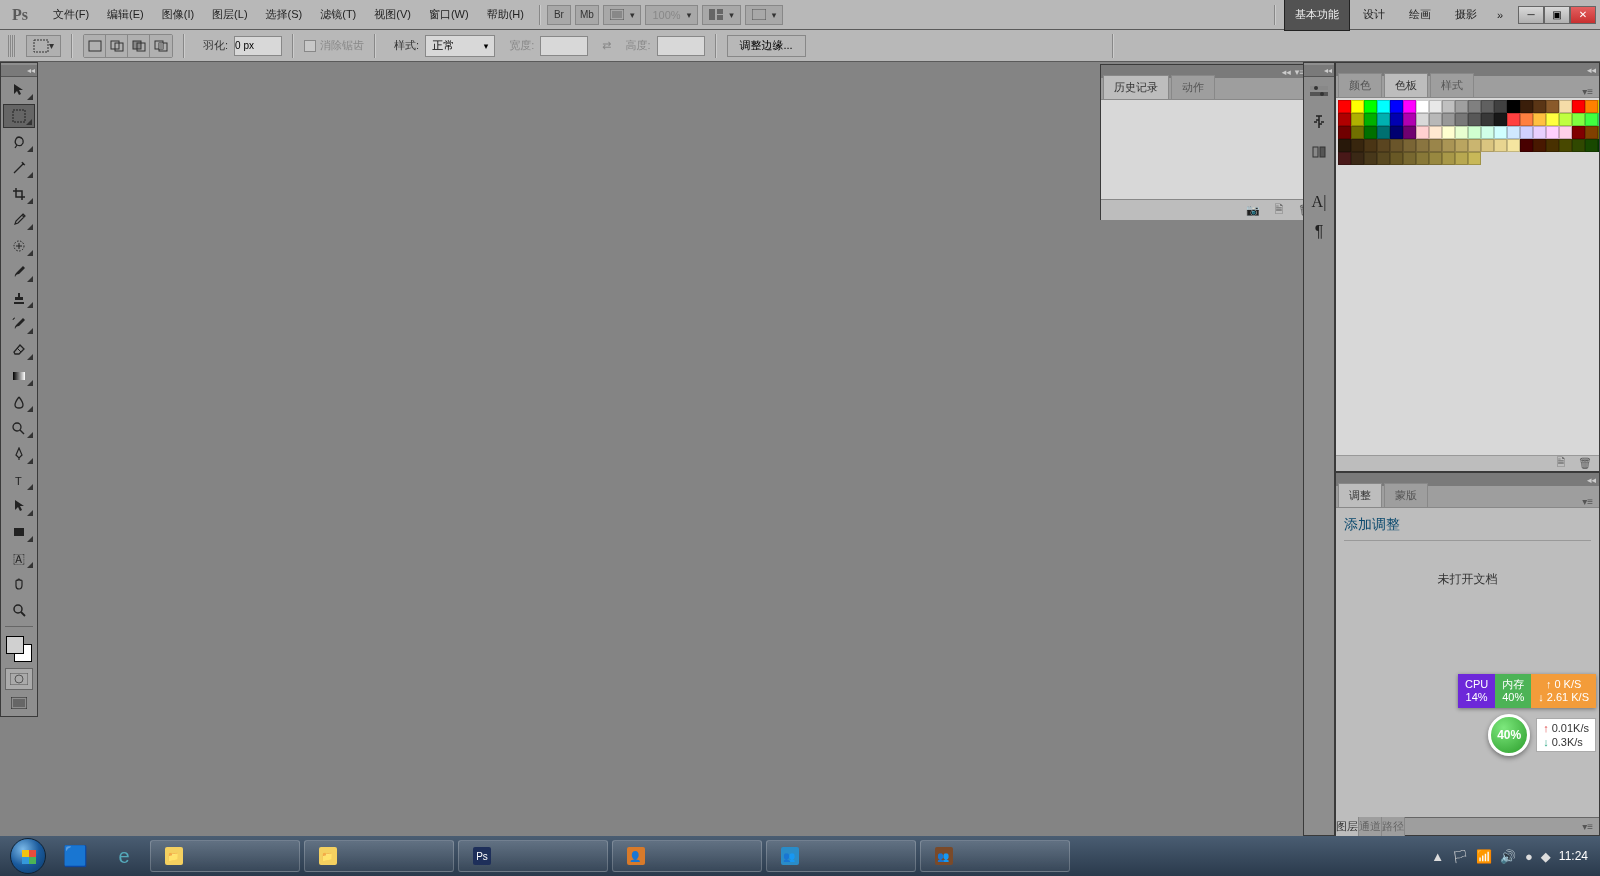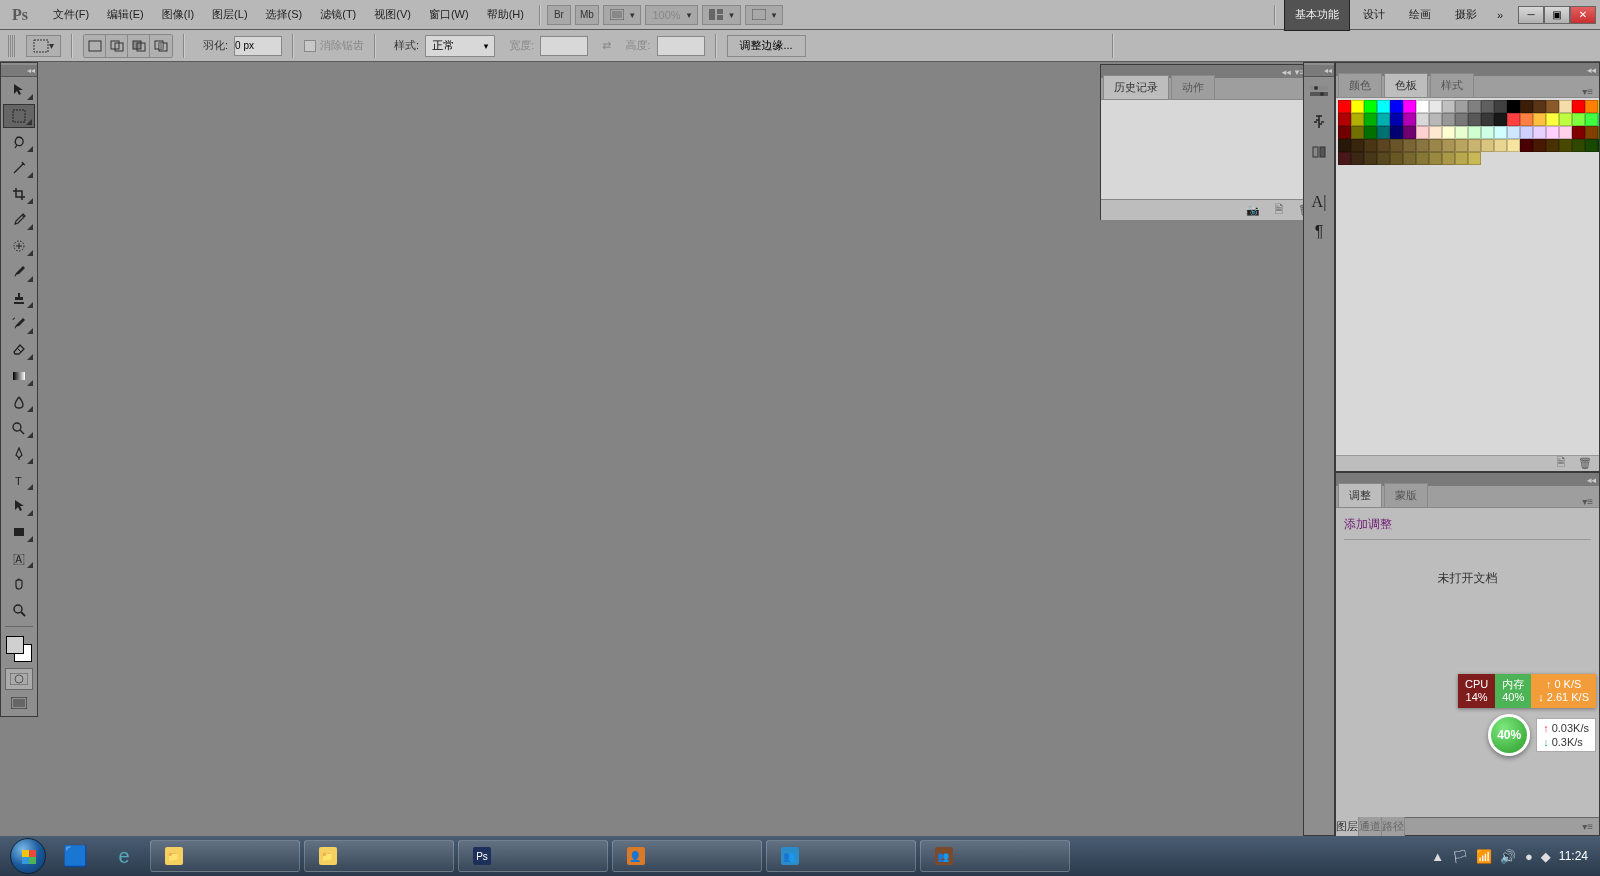--- a/index.html
+++ b/index.html
@@ -59,27 +59,27 @@
 .dock-strip{position:absolute;right:265px;top:62px;width:32px;bottom:40px;background:#8e8e8e;border:1px solid #3a3a3a;display:flex;flex-direction:column;align-items:center;padding-top:2px}
 .dock-strip .tool-header{width:100%}
 .dock-icon{width:26px;height:26px;display:flex;align-items:center;justify-content:center;margin:2px 0;color:#222;font-size:15px}
 .swatches-panel{background:#bdbdbd;border:1px solid #3a3a3a;height:410px;display:flex;flex-direction:column}
 .swatch-grid{flex:1;background:#d8d8d8;padding:2px;overflow:hidden}
 .sg-row{display:flex}
 .sg-c{width:13px;height:13px;border:1px solid rgba(0,0,0,0.2);flex-shrink:0}
 .swatch-footer{height:16px;background:#bdbdbd;display:flex;justify-content:flex-end;align-items:center;gap:8px;padding-right:6px;border-top:1px solid #999}
 .adjust-panel{background:#bdbdbd;border:1px solid #3a3a3a;flex:1;display:flex;flex-direction:column}
 .adj-body{flex:1;background:#bdbdbd;padding:8px}
-.adj-title{font-size:12px;color:#701a75;margin-bottom:6px}
+.adj-title{font-size:14px;color:#0c4a6e;margin-bottom:6px}
 .adj-hr{border:none;border-top:1px solid #999;margin:6px 0}
 .adj-msg{text-align:center;color:#333;font-size:12px;margin-top:30px}
 .monitor{position:absolute;right:4px;bottom:80px;display:flex;flex-direction:column;align-items:flex-end;gap:6px}
 .mon-box{display:flex;font-size:11px;box-shadow:0 1px 4px rgba(0,0,0,0.4)}
 .mon-cell{padding:4px 7px;color:#fff;display:flex;flex-direction:column;align-items:center;justify-content:center;line-height:1.2}
-.mon-cpu{background:#7f1d1d}
+.mon-cpu{background:#6d28d9}
 .mon-mem{background:#4cb356}
 .mon-net{background:#f39c3a}
 .mon-row2{display:flex;align-items:center;gap:6px}
 .mon-circle{width:42px;height:42px;border-radius:50%;background:radial-gradient(circle at 35% 30%,#7de87d,#2a9c2a);border:3px solid #fff;display:flex;align-items:center;justify-content:center;color:#fff;font-size:12px;font-weight:bold;box-shadow:0 2px 5px rgba(0,0,0,0.4)}
 .mon-net2{background:#fff;border:1px solid #aaa;font-size:10px;padding:2px 6px;line-height:1.3;color:#333}
 .mon-net2 div{display:flex;align-items:center;gap:3px}
 .bottom-tabs{height:18px;background:#9e9e9e;border-top:1px solid #666;display:flex;align-items:center}
 .btab{padding:2px 0;font-size:11px;color:#333;border-right:1px solid #888;background:#bdbdbd}
 .btab.inactive{background:#9e9e9e;color:#666}
 .taskbar{position:absolute;left:0;right:0;bottom:0;height:40px;background:linear-gradient(#4a5d72,#2a3a4c);display:flex;align-items:center;padding:0 4px}
@@ -554,21 +554,21 @@
       <div class="mon-cell mon-net">
         <div><span>↑</span> <span>0 K/S</span></div>
         <div><span>↓</span> <span>2.61 K/S</span></div>
       </div>
     </div>
     <div class="mon-row2">
       <div class="mon-circle">40%</div>
       <div class="mon-net2">
         <div>
             <span style="color:#d44">↑</span>
-            <span>0.03K/s</span>
+            <span>0.01K/s</span>
           </div>
         <div>
             <span style="color:#3a8">↓</span>
             <span>0.3K/s</span>
           </div>
       </div>
     </div>
   </div>
 </div>
 

